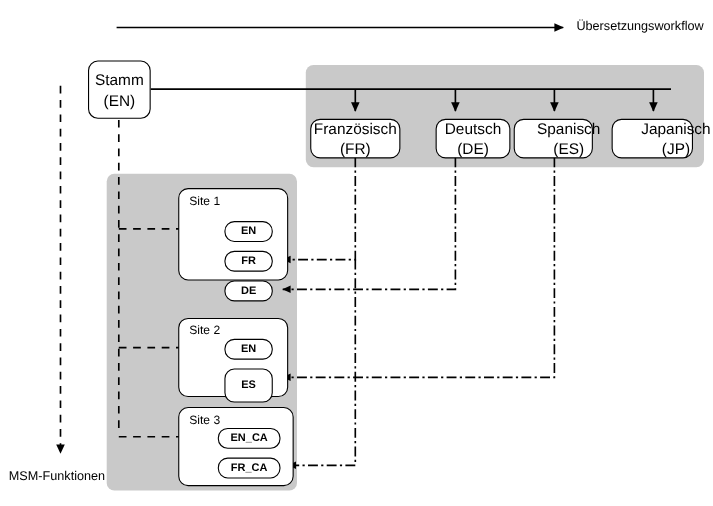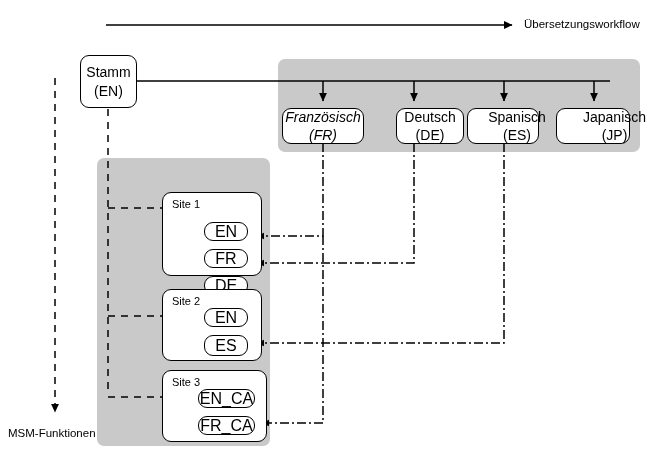--- a/index.html
+++ b/index.html
@@ -61,23 +61,24 @@
   }
   .pill {
     position: absolute;
     background: #ffffff;
     border: 1.6px solid #000000;
     border-radius: 9px;
     box-sizing: border-box;
     display: flex;
     align-items: center;
     justify-content: center;
-    font-size: 16px;
+    font-size: 10px;
     color: #000000;
     white-space: nowrap;
+    font-weight: bold;
   }
   .caption {
     position: absolute;
     font-size: 11.5px;
     color: #000000;
     white-space: nowrap;
   }
 </style>
 </head>
 <body>
@@ -119,56 +120,56 @@
     <path d="M504,143 L504,343 L257,343" stroke="#000000" stroke-width="1.5" fill="none" stroke-dasharray="9,3,2,3" marker-end="url(#ahs)"></path>
 
     <path d="M323,236 L323,423 L262,423" stroke="#000000" stroke-width="1.5" fill="none" stroke-dasharray="9,3,2,3" marker-end="url(#ahs)"></path>
   </svg>
 
   <div class="node" style="left:80px; top:55px; width:57px; height:53px;">
     <span>Stamm</span>
     <span class="l2">(EN)</span>
   </div>
 
-  <div class="node" style="left:282px; top:108px; width:82px; height:36px;font-style:italic;">
+  <div class="node" style="left:282px; top:108px; width:82px; height:36px;">
     <span>Französisch</span>
     <span class="l2">(FR)</span>
   </div>
   <div class="node" style="left:396px; top:108px; width:68px; height:36px;">
     <span>Deutsch</span>
     <span class="l2">(DE)</span>
   </div>
   <div class="node" style="left:467px; top:108px; width:72px; height:36px;padding-left:28px;">
     <span>Spanisch</span>
     <span class="l2">(ES)</span>
   </div>
   <div class="node" style="left:556px; top:108px; width:74px; height:36px;padding-left:43px;">
     <span>Japanisch</span>
     <span class="l2">(JP)</span>
   </div>
 
-  <div class="sitebox" style="left:162px; top:171px; width:100px; height:84px;margin-top:21px;">
+  <div class="sitebox" style="left:162px; top:171px; width:100px; height:84px;">
     <span class="sitelabel">Site 1</span>
     <div class="pill" style="left:41px; top:29px; width:44px; height:19px;">
       <span>EN</span>
     </div>
     <div class="pill" style="left:41px; top:56px; width:44px; height:19px;">
       <span>FR</span>
     </div>
     <div class="pill" style="left:41px; top:83px; width:44px; height:19px;">
       <span>DE</span>
     </div>
   </div>
 
   <div class="sitebox" style="left:162px; top:289px; width:100px; height:72px;padding-left:12px;">
     <span class="sitelabel">Site 2</span>
     <div class="pill" style="left:41px; top:18px; width:44px; height:19px;">
       <span>EN</span>
     </div>
-    <div class="pill" style="left:41px; top:45px; width:44px; height:21px;align-items:flex-end;">
+    <div class="pill" style="left:41px; top:45px; width:44px; height:31px;">
       <span>ES</span>
     </div>
   </div>
 
   <div class="sitebox" style="left:162px; top:370px; width:105px; height:72px;">
     <span class="sitelabel">Site 3</span>
     <div class="pill" style="left:35px; top:18px; width:57px; height:19px;">
       <span>EN_CA</span>
     </div>
     <div class="pill" style="left:35px; top:45px; width:57px; height:19px;">

